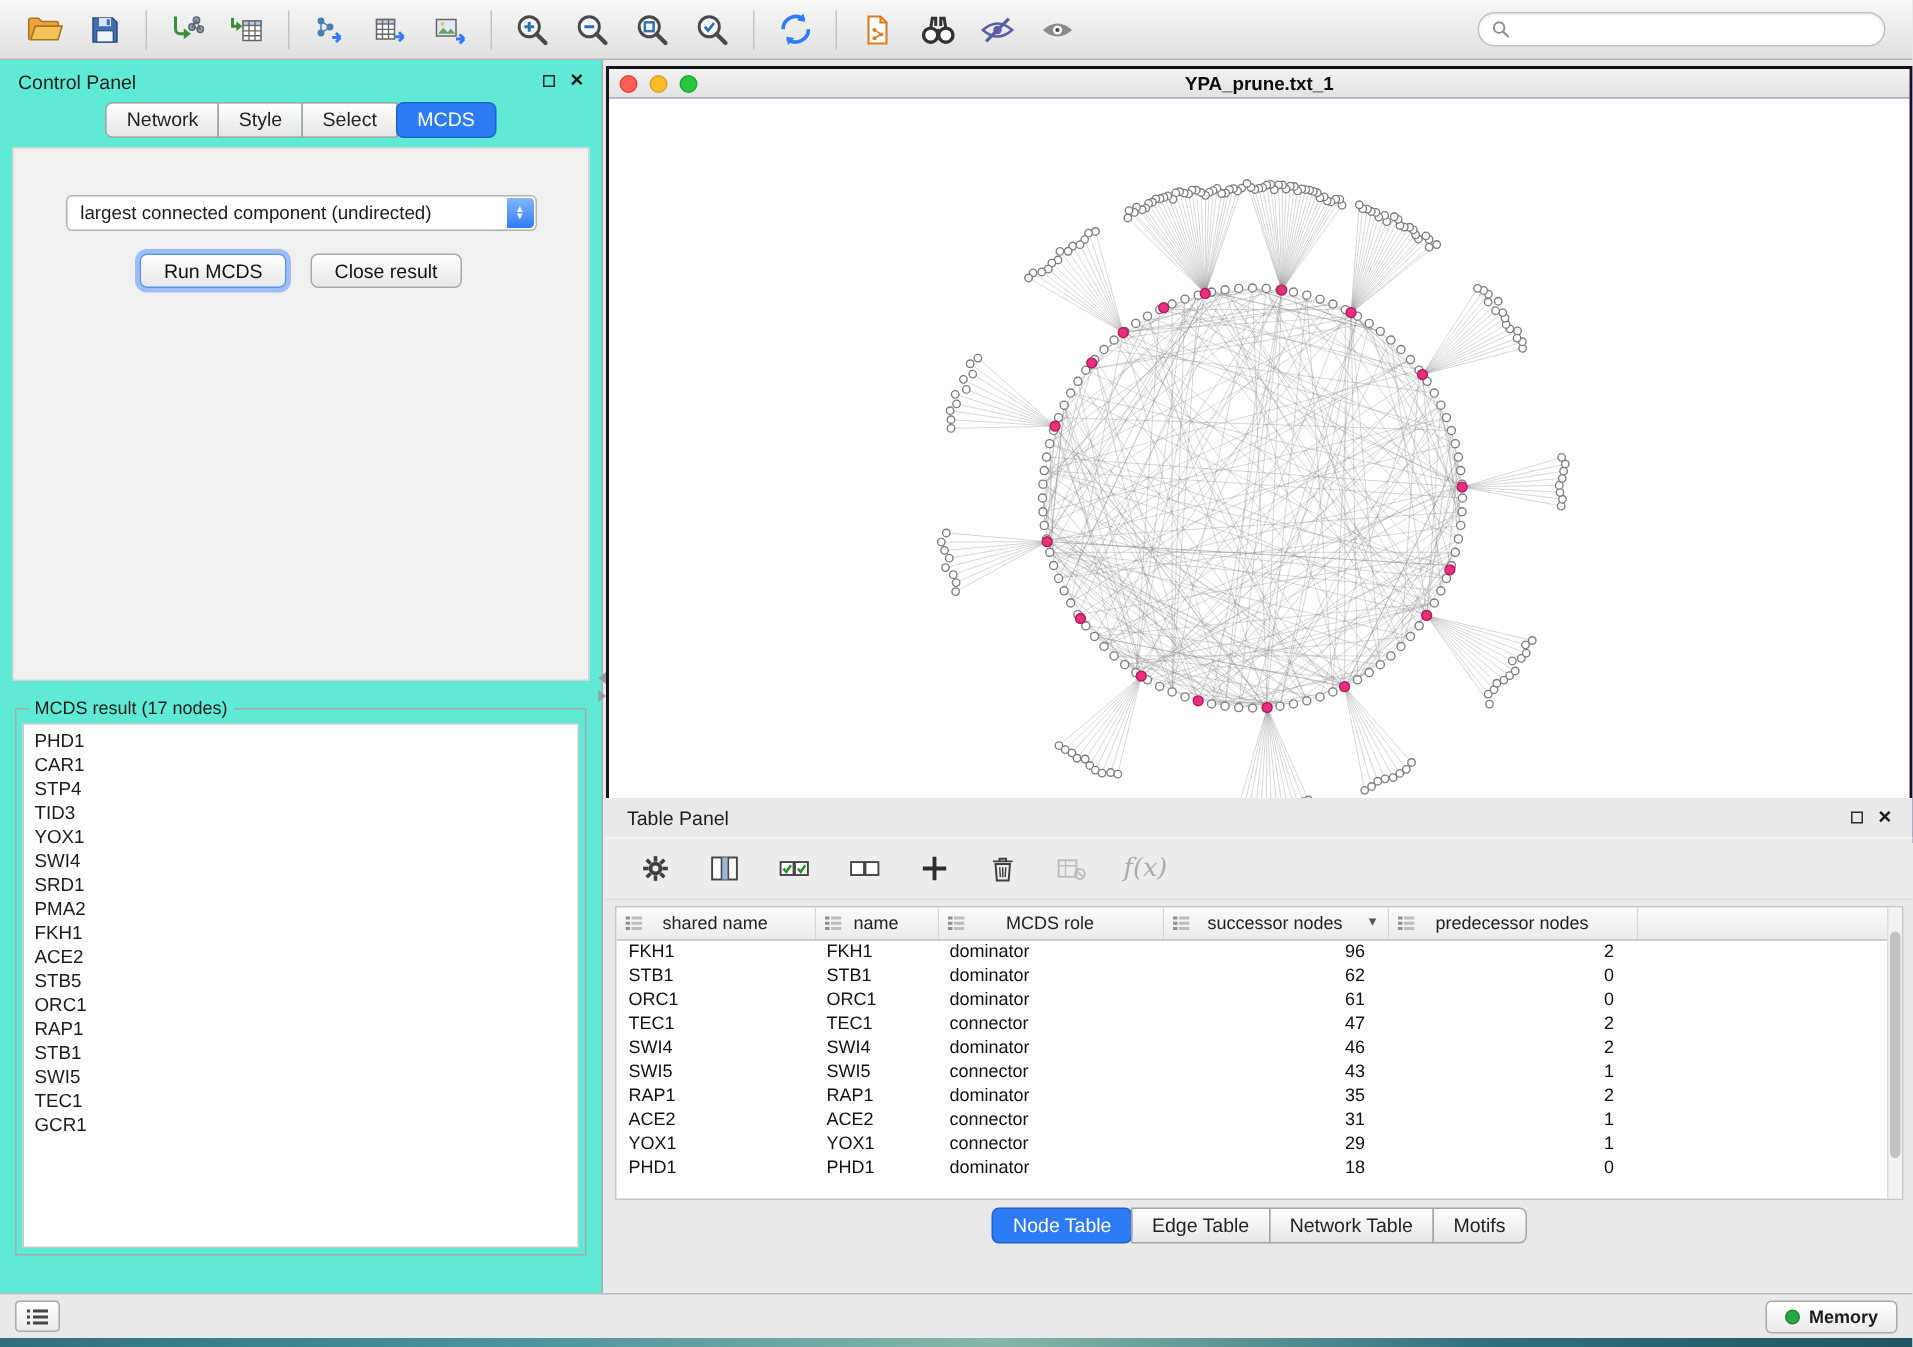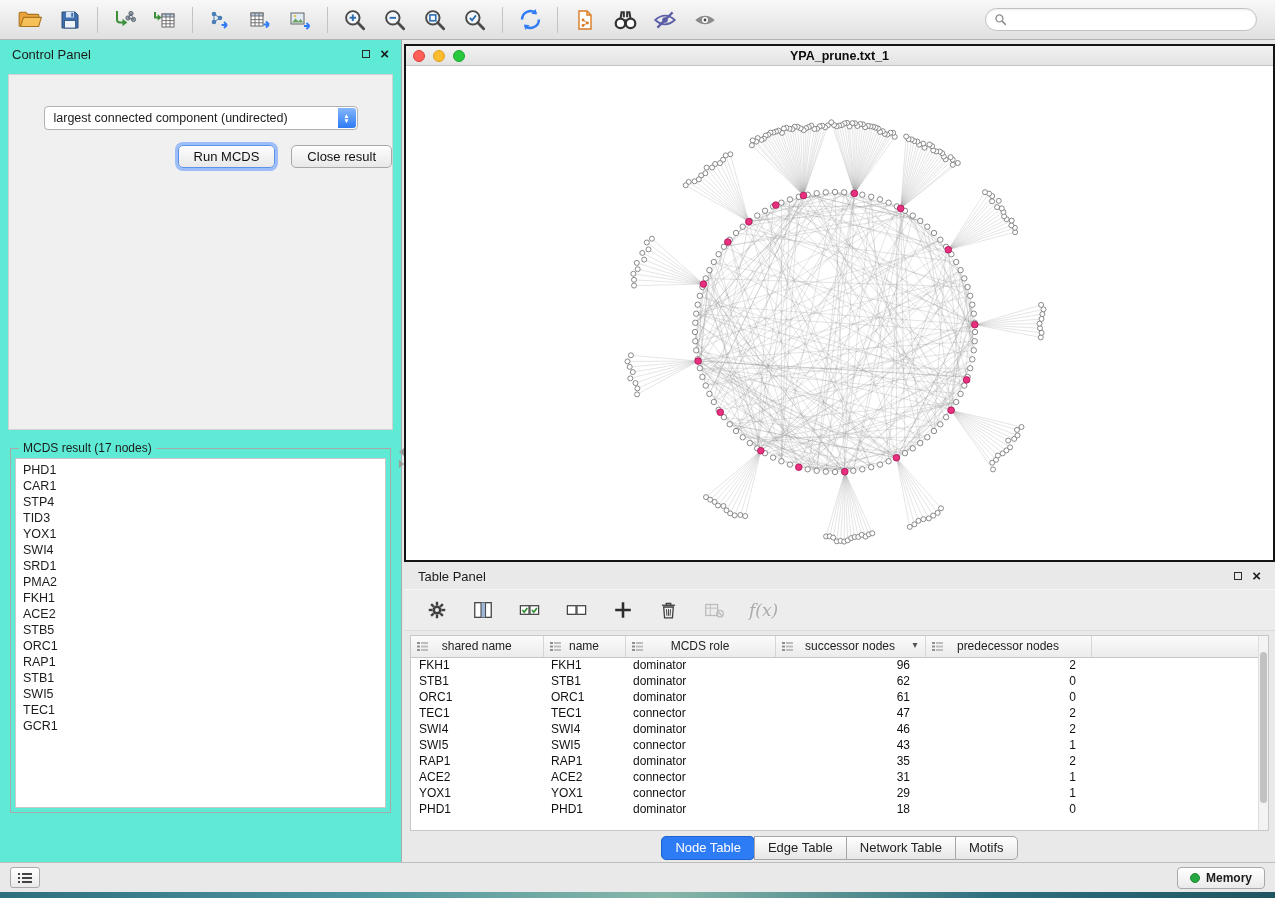--- a/index.html
+++ b/index.html
@@ -32,21 +32,21 @@
   .tab:last-child { border-radius:0 5px 5px 0; }
   .tab.active { background:#2e7bf6; color:#fff; border-color:#1f62cc; border-radius:5px; }
 
   .cp-content { margin:6px 8px 0 8px; height:356px; background:#f0f0f0; border:1px solid #d2d2d2; padding-top:18px; }
   .opt-label { text-align:center; font-size:13px; }
   .dropdown { margin:13px auto 0; width:314px; height:24px; background:#fff; border:1px solid #b2b2b2;
     border-radius:4px; position:relative; display:flex; align-items:center; padding-left:9px; font-size:12.5px; }
   .stepper { position:absolute; right:1px; top:1px; bottom:1px; width:18px; border-radius:0 3px 3px 0;
     background:linear-gradient(#85b6fa,#2e7bf6); color:#fff; display:flex; flex-direction:column;
     align-items:center; justify-content:center; font-size:6.5px; line-height:5.5px; }
-  .btn-row { display:flex; justify-content:flex-end; gap:16px; margin-top:15px; }
+  .btn-row { display:flex; justify-content:center; gap:16px; margin-top:15px; }
   .cbtn { font-family:"Liberation Sans",sans-serif; font-size:13px; padding:3px 15px;
     background:linear-gradient(#fefefe,#e8e8e8); border:1px solid #a8a8a8; border-radius:5px; color:#111; }
   .cbtn.focused { box-shadow:0 0 0 3px rgba(72,137,255,.5); border-color:#5a93e8; }
 
   .result-group { margin:11px 10px 0 10px; height:372px; border:1px solid #a9a9a9; padding:3px 4px 4px 4px; }
   .result-group legend { font-size:12px; padding:0 4px; margin-left:4px; }
   .result-list { background:#fff; border:1px solid #c8c8c8; height:100%; overflow:hidden;
     font-size:12.5px; line-height:16px; padding:3px 0 0 7px; }
 
   .v-split-handle { position:absolute; left:397px; top:448px; width:8px; height:22px;
@@ -60,21 +60,21 @@
   .net-titlebar { height:20px; background:linear-gradient(#f2f2f2,#e3e3e3); border-bottom:1px solid #c6c6c6;
     display:flex; align-items:center; padding:0 7px; position:relative; }
   .tl { width:12px; height:12px; border-radius:50%; margin-right:8px; flex:none; }
   .tl.red { background:#ff5f57; border:1px solid #df423c; }
   .tl.yellow { background:#fdbc2e; border:1px solid #dd9f22; }
   .tl.green { background:#28c83e; border:1px solid #1da832; }
   .net-title { position:absolute; left:0; right:0; text-align:center; font-size:12.5px; font-weight:bold; color:#0c0c0c; }
   .net-canvas { position:absolute; left:0; top:20px; right:0; bottom:0; background:#fff; overflow:hidden; }
 
   
-  .table-panel { position:absolute; left:404px; top:563px; width:871px; height:299px; background:#e9e9e9; }
+  .table-panel { position:absolute; left:404px; top:532px; width:871px; height:299px; background:#e9e9e9; }
   .tp-header { height:26px; display:flex; align-items:center; padding:0 14px; font-size:13px; }
   .tp-toolbar { height:42px; display:flex; align-items:center; gap:24px; padding:0 22px;
     background:#ededed; border-top:1px solid #f6f6f6; border-bottom:1px solid #dcdcdc; }
   .tp-tool { display:flex; align-items:center; justify-content:center; }
 
   .tp-table-wrap { margin:4px 6px 0 6px; height:196px; background:#fff; border:1px solid #c7c7c7;
     position:relative; overflow:hidden; }
   table.node-table { border-collapse:collapse; width:849px; table-layout:fixed; font-size:12px; }
   .node-table th { height:21px; background:linear-gradient(#fbfbfb,#ebebeb);
     border-right:1px solid #d6d6d6; border-bottom:1px solid #c6c6c6; font-weight:normal;
@@ -244,20 +244,26 @@
 </div>
 
 <div class="control-panel">
   <div class="panel-header">
     <span>Control Panel</span>
     <span class="win-ctrls">
       <span class="float-box"></span>
       <span class="close-x">×</span>
     </span>
   </div>
+  <div class="tabbar" id="cp-tabs">
+      <div class="tab">Network</div>
+      <div class="tab">Style</div>
+      <div class="tab">Select</div>
+      <div class="tab active">MCDS</div>
+    </div>
   <div class="cp-content">
     <div class="dropdown">
       <span>largest connected component (undirected)</span>
       <span class="stepper">
           <span>▲</span>
           <span>▼</span>
         </span>
     </div>
     <div class="btn-row">
       <button class="cbtn focused">Run MCDS</button>

